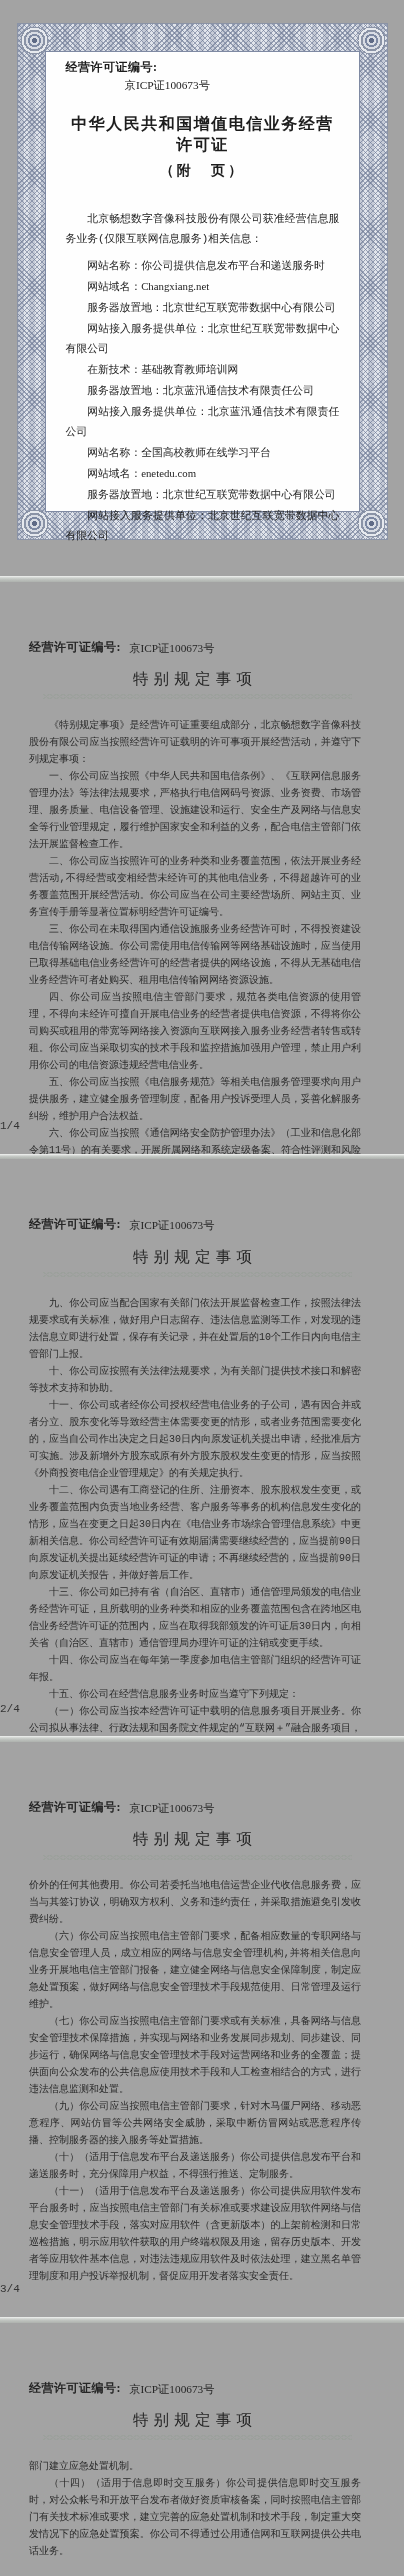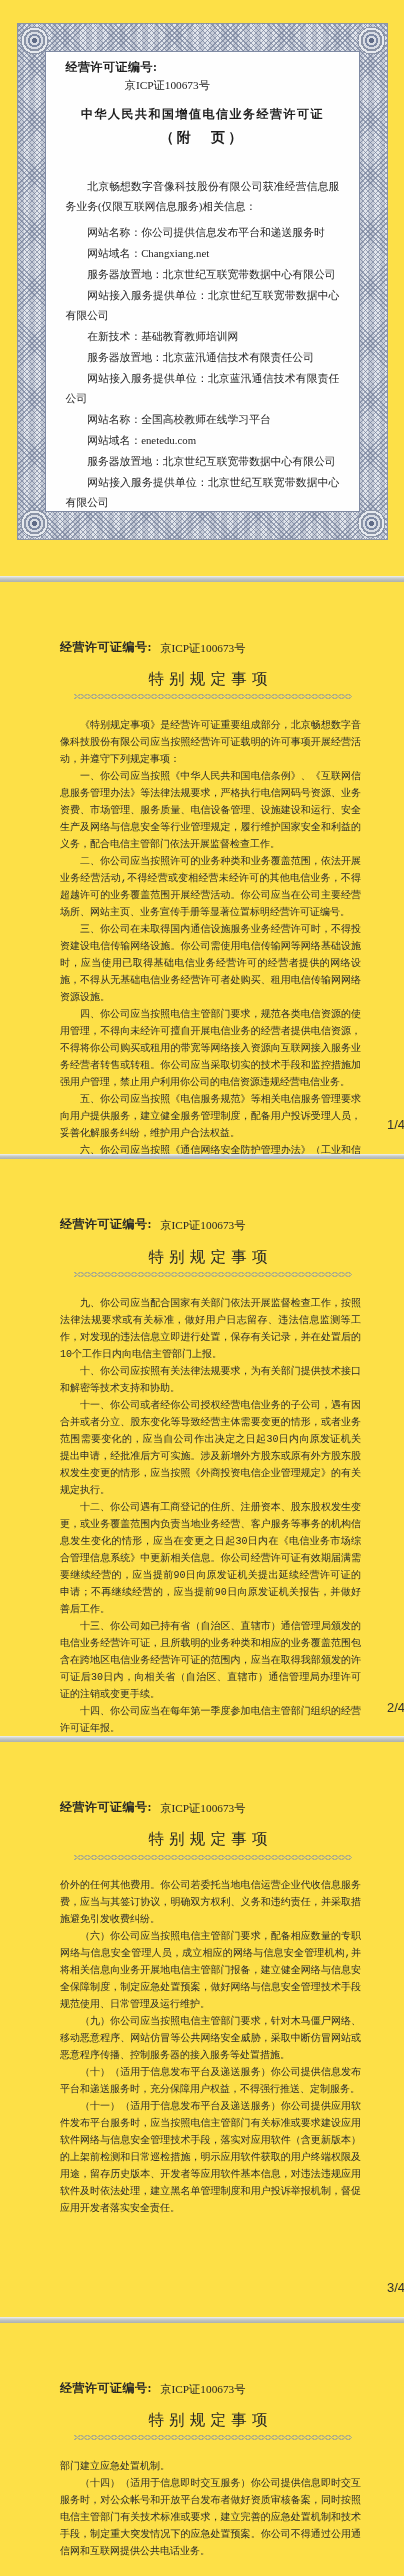--- a/index.html
+++ b/index.html
@@ -5,21 +5,21 @@
   html,body{margin:0;padding:0;}
   body{
     width:405px;
     background:#f4f4f2;
     font-family:"Liberation Serif","DejaVu Serif",serif;
     color:#262626;
   }
   .doc{width:405px;}
 
   
-  .page{position:relative;background:#fde047;overflow:hidden;}
+  .page{position:relative;background:#a3a3a3;overflow:hidden;}
   .page-divider{
     height:5.7px;
     background:linear-gradient(#dcdfdc,#c2c6c2 40%,#b1b5b1 90%,#c8ccc8);
     border-top:0.5px solid #e8eae8;
     box-sizing:border-box;
   }
 
   
   .page-cert{height:576px;}
   .cert-frame{
@@ -48,40 +48,40 @@
     position:absolute;inset:27px;
     background:#fefefe;
     border:1px solid #7f8aa3;
     box-sizing:border-box;
     padding:7.2px 19.6px 0 19.6px;
     color:#1d1d1d;
   }
   .cert-no-row{font-size:12px;font-weight:bold;letter-spacing:0.5px;}
   .cert-no-value{font-size:11.3px;padding-left:59px;margin-top:2.1px;}
   .cert-title{
-    margin:13px 0 0;text-align:center;
-    font-size:12px;font-weight:bold;letter-spacing:1.5px;
+    margin:21px 0 0;text-align:center;
+    font-size:16px;font-weight:bold;letter-spacing:1.5px;
   }
   .cert-subtitle{
     margin-top:6.2px;text-align:center;
     font-size:14px;font-weight:bold;letter-spacing:3.1px;
   }
   .cert-intro{
     margin:30px 0 6.2px;
     font-size:10.8px;line-height:19.6px;
-    text-indent:2em;text-align:justify;
+    text-indent:2em;text-align:justify;font-family:Liberation Mono, monospace;
   }
   .cert-entry{
     margin:0 0 1.5px;
     font-size:10.8px;line-height:19.6px;
     text-indent:2em;text-align:justify;
   }
 
   
-  .page-prov{box-sizing:border-box;padding:57px 44px 0 60px;}
+  .page-prov{box-sizing:border-box;padding:57px 44px 0 29px;}
   .prov-header{font-size:12px;white-space:nowrap;}
   .hdr-label{font-weight:bold;letter-spacing:0.5px;}
   .hdr-no{font-size:11.3px;position:relative;top:1px;margin-left:5.2px;}
   .prov-title{
     margin:13.4px 0 4.1px;text-align:center;
     font-size:15.5px;font-weight:normal;letter-spacing:5.2px;
   }
   .zigzag{
     height:5.2px;margin:0 9.3px 17.5px 14.4px;
     background:
@@ -93,22 +93,22 @@
   .prov-body p{
     margin:0;
     font-size:10px;line-height:17px;
     text-indent:2em;text-align:justify;
     color:#2a2a2a;
     font-family:Liberation Mono, monospace;
   }
   .prov-body p.no-indent{text-indent:0;}
   .page-number{
     position:absolute;left:0;right:0;
-    text-align:right;font-size:13px;color:#333;
-    font-family:Liberation Sans, sans-serif;
+    text-align:left;font-size:11px;color:#333;
+    font-family:Liberation Mono, monospace;
   }
   .pn-mid{bottom:21.6px;}
   .page2{height:572px;} .page3{height:577px;}
   .page4{height:575px;} .page5{height:551px;}
 </style>
 </head>
 <body>
 
 <div class="doc">
 
@@ -189,20 +189,21 @@
   <section class="page page-prov page4">
     <div class="prov-header">
       <span class="hdr-label">经营许可证编号:</span>
       <span class="hdr-no">京ICP证100673号</span>
     </div>
     <h2 class="prov-title">特别规定事项</h2>
     <div class="zigzag"></div>
     <div class="prov-body">
         <p class="no-indent">价外的任何其他费用。你公司若委托当地电信运营企业代收信息服务费，应当与其签订协议，明确双方权利、义务和违约责任，并采取措施避免引发收费纠纷。</p>
         <p>（六）你公司应当按照电信主管部门要求，配备相应数量的专职网络与信息安全管理人员，成立相应的网络与信息安全管理机构,并将相关信息向业务开展地电信主管部门报备，建立健全网络与信息安全保障制度，制定应急处置预案，做好网络与信息安全管理技术手段规范使用、日常管理及运行维护。</p>
+        <p>（七）你公司应当按照电信主管部门要求或有关标准，具备网络与信息安全管理技术保障措施，并实现与网络和业务发展同步规划、同步建设、同步运行，确保网络与信息安全管理技术手段对运营网络和业务的全覆盖；提供面向公众发布的公共信息应使用技术手段和人工检查相结合的方式，进行违法信息监测和处置。</p>
         <p>（九）你公司应当按照电信主管部门要求，针对木马僵尸网络、移动恶意程序、网站仿冒等公共网络安全威胁，采取中断仿冒网站或恶意程序传播、控制服务器的接入服务等处置措施。</p>
         <p>（十）（适用于信息发布平台及递送服务）你公司提供信息发布平台和递送服务时，充分保障用户权益，不得强行推送、定制服务。</p>
         <p>（十一）（适用于信息发布平台及递送服务）你公司提供应用软件发布平台服务时，应当按照电信主管部门有关标准或要求建设应用软件网络与信息安全管理技术手段，落实对应用软件（含更新版本）的上架前检测和日常巡检措施，明示应用软件获取的用户终端权限及用途，留存历史版本、开发者等应用软件基本信息，对违法违规应用软件及时依法处理，建立黑名单管理制度和用户投诉举报机制，督促应用开发者落实安全责任。</p>
       </div>
     <div class="page-number pn-mid">3/4</div>
   </section>
 
   <div class="page-divider"></div>
 
   <section class="page page-prov page5">

